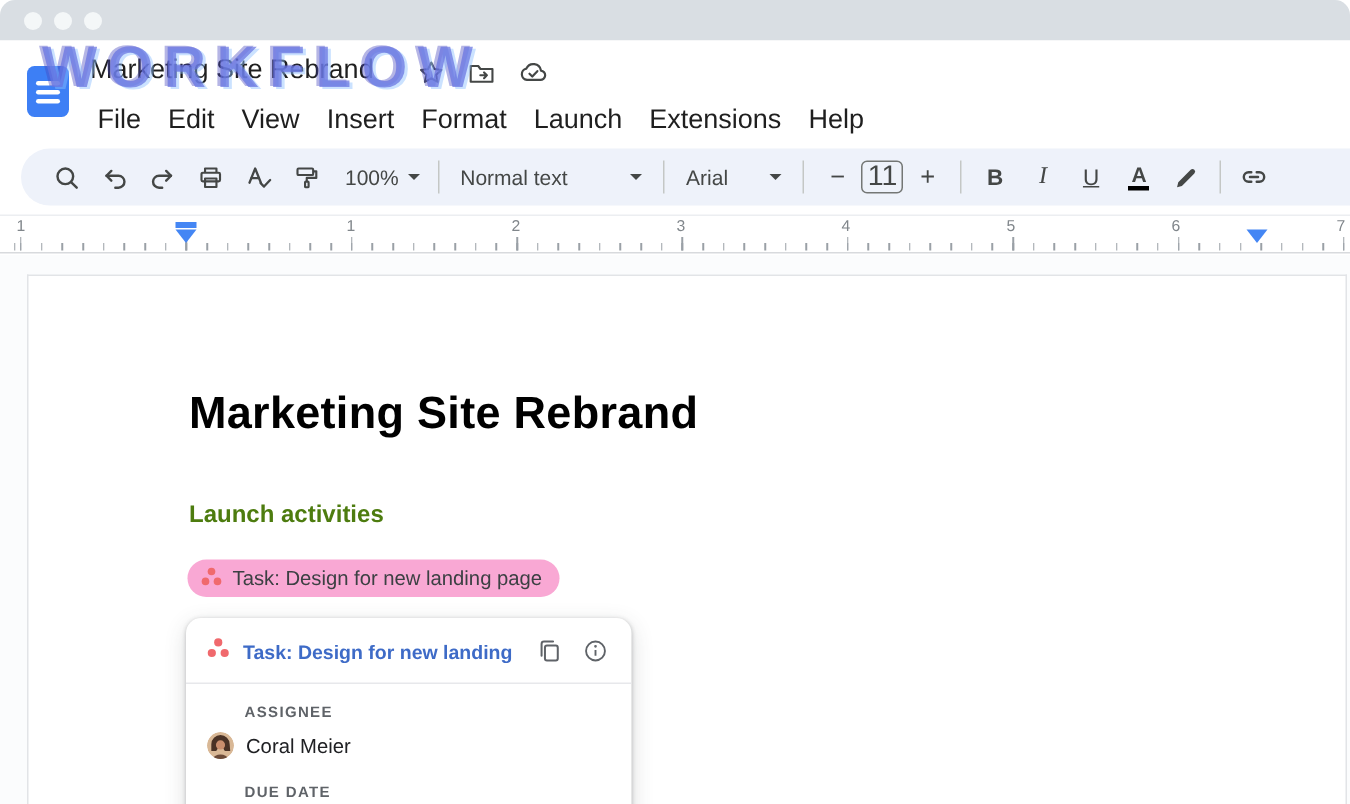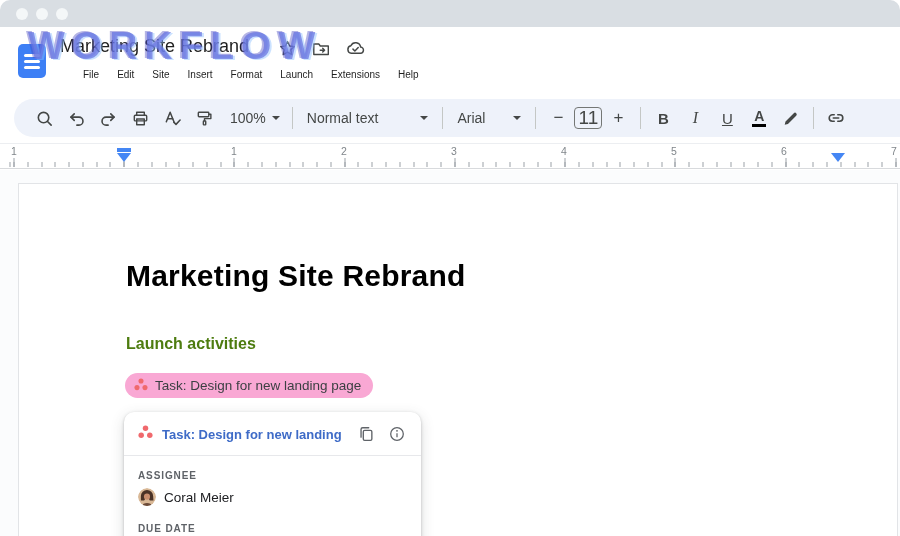--- a/index.html
+++ b/index.html
@@ -30,23 +30,23 @@
     display:flex; flex-direction:column; justify-content:center; gap:3px; align-items:center;
   }
   .docs-icon i { display:block; width:16px; height:3px; background:#fff; border-radius:1.5px; }
   .doc-title {
     position:absolute; left:60px; top:9px;
     font-size:18px; color:#1f1f1f; white-space:nowrap;
   }
   .title-icons { position:absolute; left:278px; top:11px; display:flex; gap:14px; align-items:center; color:#444746; }
   .title-icons svg { display:block; }
   .menubar {
-    position:absolute; left:74px; top:39px;
+    position:absolute; left:56px; top:39px;
     display:flex; align-items:center;
-    font-size:10px; color:#1f1f1f;
+    font-size:18px; color:#1f1f1f;
   }
   .menu-item { padding:3px 9px; border-radius:6px; cursor:default; }
 
   
   .wm1 {
     position:absolute; left:28px; top:24px; z-index:40;
     font-size:39px; font-weight:bold; letter-spacing:7px;
     color:rgba(103,115,224,0.72);
     text-shadow: 2px 1px 0 rgba(140,190,255,0.45), -2px -1px 0 rgba(70,70,190,0.4);
     pointer-events:none;
@@ -146,21 +146,21 @@
   .hc-header { display:flex; align-items:center; gap:9px; padding:11px 13px 10px 14px; }
   .hc-title {
     flex:1; font-size:13px; font-weight:bold; color:#3e6bc7;
     white-space:nowrap; overflow:hidden; cursor:pointer;
   }
   .hc-iconbtn { color:#5f6368; display:flex; align-items:center; justify-content:center; width:22px; height:22px; cursor:pointer; }
   .hc-divider { height:1px; background:#e7e8eb; }
   .hc-body { padding:14px 14px 0 14px; }
   .hc-label {
     font-size:10px; font-weight:bold; letter-spacing:0.9px;
-    color:#5f6368; margin-bottom:7px;
+    color:#5f6368; margin-bottom:7px;margin-left:25px;
   }
   .hc-assignee { display:flex; align-items:center; gap:8px; margin-bottom:17px; }
   .hc-name { font-size:13.5px; color:#202124; }
   .avatar { width:18px; height:18px; border-radius:50%; overflow:hidden; flex:0 0 auto; }
   .avatar svg { display:block; }
 </style>
 </head>
 <body>
 
 <div class="stage">
@@ -195,21 +195,21 @@
         <svg width="21" height="21" viewBox="0 0 20 20" fill="none" stroke="currentColor" stroke-width="1.4" stroke-linejoin="round" stroke-linecap="round">
           <path d="M6 14.5 a3.6 3.6 0 0 1-.4-7.1 4.9 4.9 0 0 1 9.3 1.2 A2.9 2.9 0 0 1 14.3 14.5z"></path>
           <path d="M7.6 10.6 l1.8 1.8 3.2-3.4"></path>
         </svg>
       </span>
     </div>
 
     <div class="menubar">
       <span class="menu-item">File</span>
       <span class="menu-item">Edit</span>
-      <span class="menu-item">Site</span>
+      <span class="menu-item">View</span>
       <span class="menu-item">Insert</span>
       <span class="menu-item">Format</span>
       <span class="menu-item">Launch</span>
       <span class="menu-item">Extensions</span>
       <span class="menu-item">Help</span>
     </div>
   </div>
 
   <div class="wm1">WORKFLOW</div>
 

